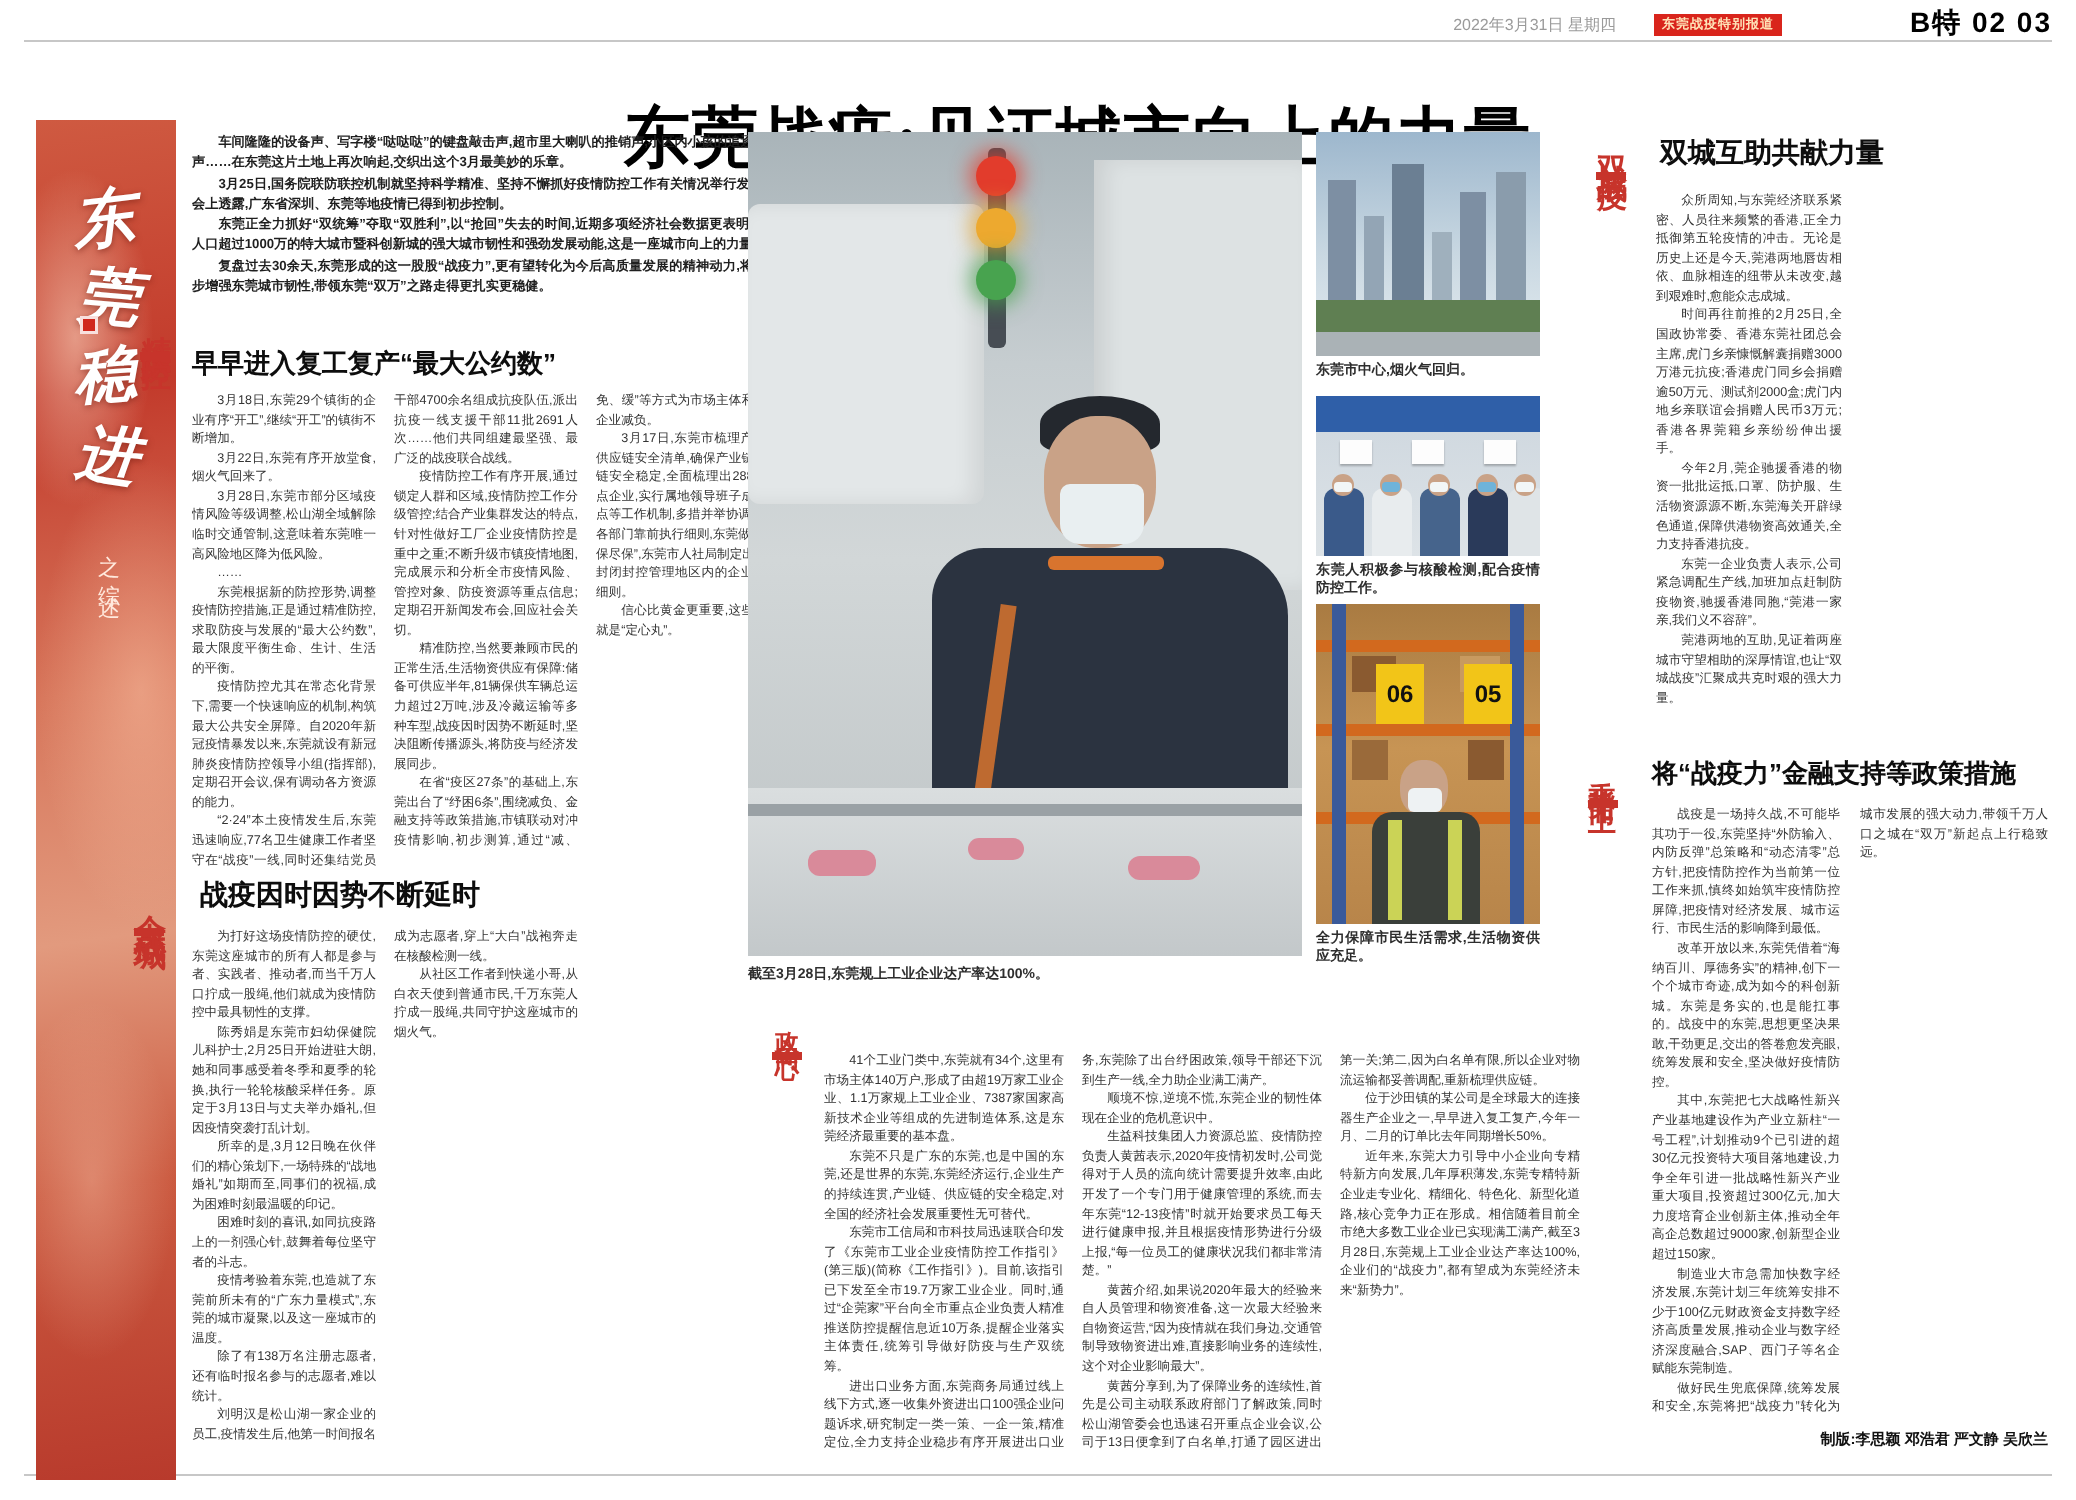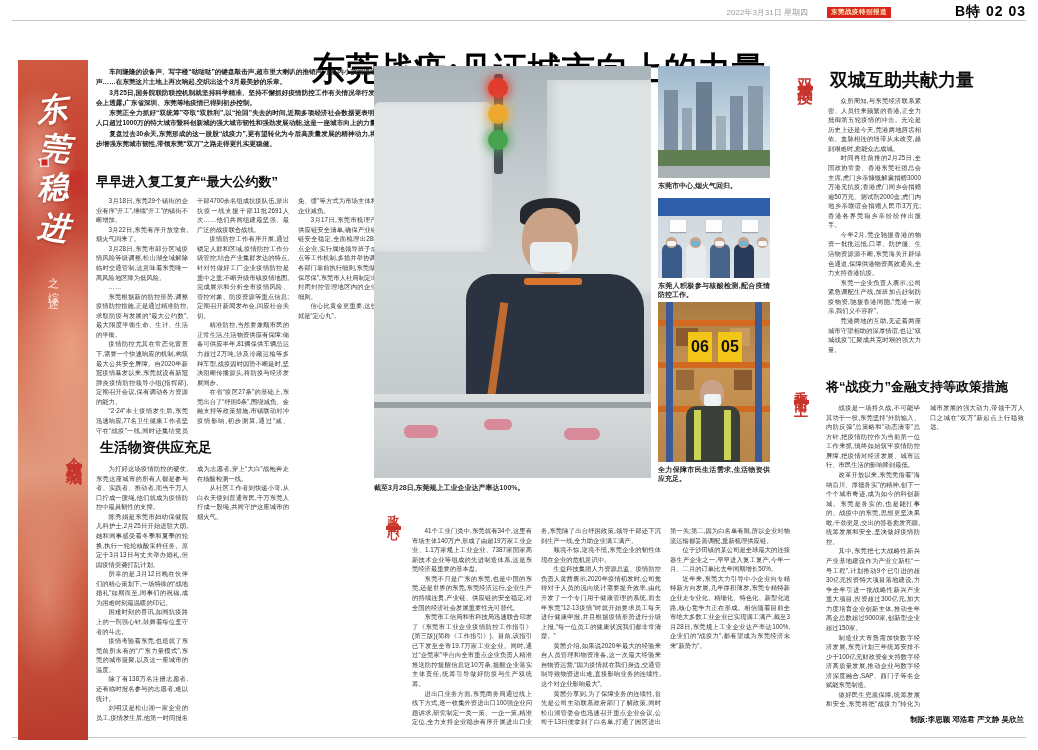--- a/index.html
+++ b/index.html
@@ -92,21 +92,21 @@
   .q-p{position:absolute;bottom:0;width:20px;height:34px;border-radius:6px 6px 0 0;}
   .q-h{position:absolute;width:11px;height:11px;border-radius:50%;background:#c9a287;}
   .q-m{position:absolute;width:9px;height:5px;background:#f2f6f7;border-radius:2px;}
 
   
   .w-bg{position:absolute;inset:0;background:linear-gradient(180deg,#a97b42 0%,#c79454 45%,#b8854a 100%);}
   .w-beam{position:absolute;left:0;width:100%;height:6px;background:#d2691e;}
   .w-up{position:absolute;top:0;width:7px;height:100%;background:#3a5a9a;}
   .w-box{position:absolute;background:#8a5a30;}
   .w-tag{position:absolute;width:24px;height:30px;background:#f2c518;color:#111;font-weight:900;
-         font-size:16px;display:flex;align-items:center;justify-content:center;}
+         font-size:12px;display:flex;align-items:center;justify-content:center;}
   .w-head{position:absolute;left:42px;top:78px;width:24px;height:28px;background:#c9a287;border-radius:45%;}
   .w-mask{position:absolute;left:46px;top:92px;width:17px;height:12px;background:#eef2f3;border-radius:3px;}
   .w-vest{position:absolute;left:28px;top:104px;width:54px;height:56px;background:#3a3f3a;border-radius:10px 10px 0 0;}
   .w-vstripe{position:absolute;top:108px;width:7px;height:50px;background:#cbd356;}
 </style>
 </head>
 <body>
 
 <div class="page">
 
@@ -153,21 +153,21 @@
       <p>精准防控,当然要兼顾市民的正常生活,生活物资供应有保障:储备可供应半年,81辆保供车辆总运力超过2万吨,涉及冷藏运输等多种车型,战疫因时因势不断延时,坚决阻断传播源头,将防疫与经济发展同步。</p>
       <p>在省“疫区27条”的基础上,东莞出台了“纾困6条”,围绕减负、金融支持等政策措施,市镇联动对冲疫情影响,初步测算,通过“减、免、缓”等方式为市场主体和困难企业减负。</p>
       <p>3月17日,东莞市梳理产业链供应链安全清单,确保产业链供应链安全稳定,全面梳理出288家重点企业,实行属地领导班子成员挂点等工作机制,多措并举协调解决,各部门靠前执行细则,东莞做到“应保尽保”,东莞市人社局制定出台及封闭封控管理地区内的企业帮扶细则。</p>
       <p>信心比黄金更重要,这些政策就是“定心丸”。</p>
     </div>
 
   <div class="sec-label" style="left:66px;top:444px;">
     <span class="sec-label-text" style="font-size:16px;">众志成城</span>
     <span class="sec-label-bar"></span>
   </div>
-  <div class="sec-head" style="left:100px;top:439px;font-size:14px;">生活物资供应充足</div>
+  <div class="sec-head" style="left:100px;top:439px;font-size:14px;">战疫因时因势不断延时</div>
   <div class="body-text cols3" style="left:96px;top:464px;width:294px;height:268px;">
       <p>为打好这场疫情防控的硬仗,东莞这座城市的所有人都是参与者、实践者、推动者,而当千万人口拧成一股绳,他们就成为疫情防控中最具韧性的支撑。</p>
       <p>陈秀娟是东莞市妇幼保健院儿科护士,2月25日开始进驻大朗,她和同事感受着冬季和夏季的轮换,执行一轮轮核酸采样任务。原定于3月13日与丈夫举办婚礼,但因疫情突袭打乱计划。</p>
       <p>所幸的是,3月12日晚在伙伴们的精心策划下,一场特殊的“战地婚礼”如期而至,同事们的祝福,成为困难时刻最温暖的印记。</p>
       <p>困难时刻的喜讯,如同抗疫路上的一剂强心针,鼓舞着每位坚守者的斗志。</p>
       <p>疫情考验着东莞,也造就了东莞前所未有的“广东力量模式”,东莞的城市凝聚,以及这一座城市的温度。</p>
       <p>除了有138万名注册志愿者,还有临时报名参与的志愿者,难以统计。</p>
       <p>刘明汉是松山湖一家企业的员工,疫情发生后,他第一时间报名成为志愿者,穿上“大白”战袍奔走在核酸检测一线。</p>
       <p>从社区工作者到快递小哥,从白衣天使到普通市民,千万东莞人拧成一股绳,共同守护这座城市的烟火气。</p>
     </div>
@@ -253,34 +253,34 @@
     <div class="w-beam" style="top:18px;"></div>
     <div class="w-beam" style="top:60px;"></div>
     <div class="w-beam" style="top:104px;"></div>
     <div class="w-up" style="left:8px;"></div>
     <div class="w-up" style="left:97px;"></div>
     <div class="w-box" style="left:18px;top:26px;width:22px;height:18px;"></div>
     <div class="w-box" style="left:72px;top:26px;width:20px;height:18px;background:#c89a60;"></div>
     <div class="w-box" style="left:18px;top:68px;width:18px;height:20px;background:#9a6a3a;"></div>
     <div class="w-box" style="left:76px;top:68px;width:18px;height:20px;"></div>
     <div class="w-tag" style="left:30px;top:30px;">06</div>
-    <div class="w-tag" style="left:60px;top:30px;">05</div>
+    <div class="w-tag" style="left:74px;top:30px;">05</div>
     <div class="w-head"></div>
     <div class="w-mask"></div>
     <div class="w-vest"></div>
     <div class="w-vstripe" style="left:36px;"></div>
     <div class="w-vstripe" style="left:66px;"></div>
   </div>
   <div class="cap" style="left:658px;top:465px;width:112px;">全力保障市民生活需求,生活物资供应充足。</div>
 
   <div class="sec-label" style="left:798px;top:66px;">
     <span class="sec-label-text" style="font-size:15px;">双城战疫</span>
     <span class="sec-label-bar"></span>
   </div>
-  <div class="sec-head" style="left:830px;top:68px;font-size:18px;">双城互助共献力量</div>
+  <div class="sec-head" style="left:830px;top:68px;font-size:14px;">双城互助共献力量</div>
   <div class="body-text cols2" style="left:828px;top:96px;width:196px;height:276px;">
       <p>众所周知,与东莞经济联系紧密、人员往来频繁的香港,正全力抵御第五轮疫情的冲击。无论是历史上还是今天,莞港两地唇齿相依、血脉相连的纽带从未改变,越到艰难时,愈能众志成城。</p>
       <p>时间再往前推的2月25日,全国政协常委、香港东莞社团总会主席,虎门乡亲慷慨解囊捐赠3000万港元抗疫;香港虎门同乡会捐赠逾50万元、测试剂2000盒;虎门内地乡亲联谊会捐赠人民币3万元;香港各界莞籍乡亲纷纷伸出援手。</p>
       <p>今年2月,莞企驰援香港的物资一批批运抵,口罩、防护服、生活物资源源不断,东莞海关开辟绿色通道,保障供港物资高效通关,全力支持香港抗疫。</p>
       <p>东莞一企业负责人表示,公司紧急调配生产线,加班加点赶制防疫物资,驰援香港同胞,“莞港一家亲,我们义不容辞”。</p>
       <p>莞港两地的互助,见证着两座城市守望相助的深厚情谊,也让“双城战疫”汇聚成共克时艰的强大力量。</p>
     </div>
 
   <div class="sec-label" style="left:794px;top:380px;">
     <span class="sec-label-text" style="font-size:14px;">乘势而上</span>

